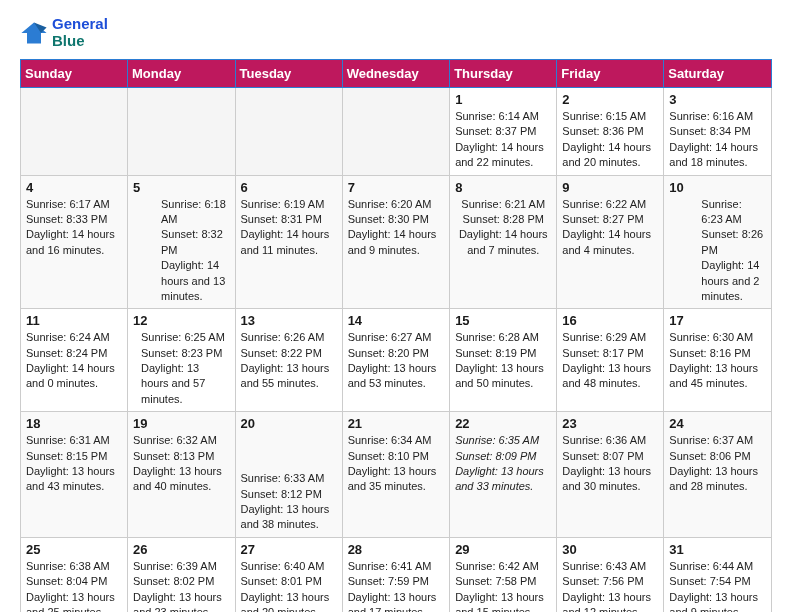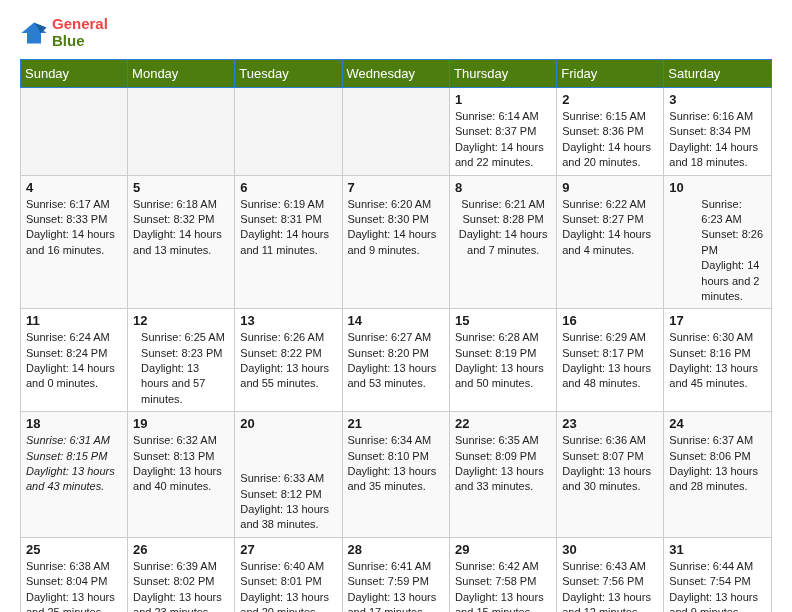--- a/index.html
+++ b/index.html
@@ -38,26 +38,26 @@
       font-size: 15px;
       color: #333;
       margin-top: 2px;
     }
     .calendar {
       width: 100%;
       border-collapse: collapse;
       font-size: 11px;
     }
     .calendar th {
-      background: #4d7c0f;
+      background: #be185d;
       color: #fff;
       padding: 6px 4px;
       text-align: left;
       font-size: 13px;
-      font-weight: normal;
+      font-weight: bold;
       border: 1px solid #2b7cd3;
     }
     .calendar td {
       border: 1px solid #ccc;
       vertical-align: top;
       padding: 4px 5px;
       width: 108px;
       min-height: 80px;
       background: #fff;
     }
@@ -83,23 +83,23 @@
 <body>
 
 <div class="header-area">
   <div class="logo">
     <svg class="logo-bird" viewBox="0 0 40 40" xmlns="http://www.w3.org/2000/svg">
       <polygon points="20,5 38,20 30,20 30,35 10,35 10,20 2,20" fill="#2b7cd3"></polygon>
       <polygon points="20,5 38,12 30,20" fill="#1a5fa0"></polygon>
     </svg>
     <div>
       <div style="font-size:15px;font-weight:bold;color:#1a1a2e;line-height:1.1;">
-        <span style="color:#ef4444;">General</span>
+        <span style="color:#1d4ed8;">General</span>
       </div>
-      <div style="font-size:15px;font-weight:bold;color:#4d7c0f;line-height:1.1;">Blue</div>
+      <div style="font-size:15px;font-weight:bold;color:#0f766e;line-height:1.1;">Blue</div>
     </div>
   </div>
   <div class="title-area">
     <div class="main-title"></div>
     <div class="subtitle"></div>
   </div>
 </div>
 
 <table class="calendar">
   <thead>
@@ -140,21 +140,21 @@
       </tr>
       <tr>
         <td>
           <div class="day-number">4</div>
           <div class="day-info" style="white-space: pre-line;">Sunrise: 6:17 AM
 Sunset: 8:33 PM
 Daylight: 14 hours and 16 minutes.</div>
         </td>
         <td>
           <div class="day-number">5</div>
-          <div class="day-info" style="white-space: pre-line;">Sunrise: 6:18 AM
+          <div class="day-info" style="white-space: pre-line; margin-left: 28px;">Sunrise: 6:18 AM
 Sunset: 8:32 PM
 Daylight: 14 hours and 13 minutes.</div>
         </td>
         <td>
           <div class="day-number">6</div>
           <div class="day-info" style="white-space: pre-line;">Sunrise: 6:19 AM
 Sunset: 8:31 PM
 Daylight: 14 hours and 11 minutes.</div>
         </td>
         <td>
@@ -222,21 +222,21 @@
         <td>
           <div class="day-number">17</div>
           <div class="day-info" style="white-space: pre-line;">Sunrise: 6:30 AM
 Sunset: 8:16 PM
 Daylight: 13 hours and 45 minutes.</div>
         </td>
       </tr>
       <tr>
         <td>
           <div class="day-number">18</div>
-          <div class="day-info" style="white-space: pre-line; font-style: italic;">Sunrise: 6:31 AM
+          <div class="day-info" style="white-space: pre-line;">Sunrise: 6:31 AM
 Sunset: 8:15 PM
 Daylight: 13 hours and 43 minutes.</div>
         </td>
         <td>
           <div class="day-number">19</div>
           <div class="day-info" style="white-space: pre-line;">Sunrise: 6:32 AM
 Sunset: 8:13 PM
 Daylight: 13 hours and 40 minutes.</div>
         </td>
         <td>
@@ -246,21 +246,21 @@
 Daylight: 13 hours and 38 minutes.</div>
         </td>
         <td>
           <div class="day-number">21</div>
           <div class="day-info" style="white-space: pre-line;">Sunrise: 6:34 AM
 Sunset: 8:10 PM
 Daylight: 13 hours and 35 minutes.</div>
         </td>
         <td>
           <div class="day-number">22</div>
-          <div class="day-info" style="white-space: pre-line;">Sunrise: 6:35 AM
+          <div class="day-info" style="white-space: pre-line; font-style: italic;">Sunrise: 6:35 AM
 Sunset: 8:09 PM
 Daylight: 13 hours and 33 minutes.</div>
         </td>
         <td>
           <div class="day-number">23</div>
           <div class="day-info" style="white-space: pre-line;">Sunrise: 6:36 AM
 Sunset: 8:07 PM
 Daylight: 13 hours and 30 minutes.</div>
         </td>
         <td>

